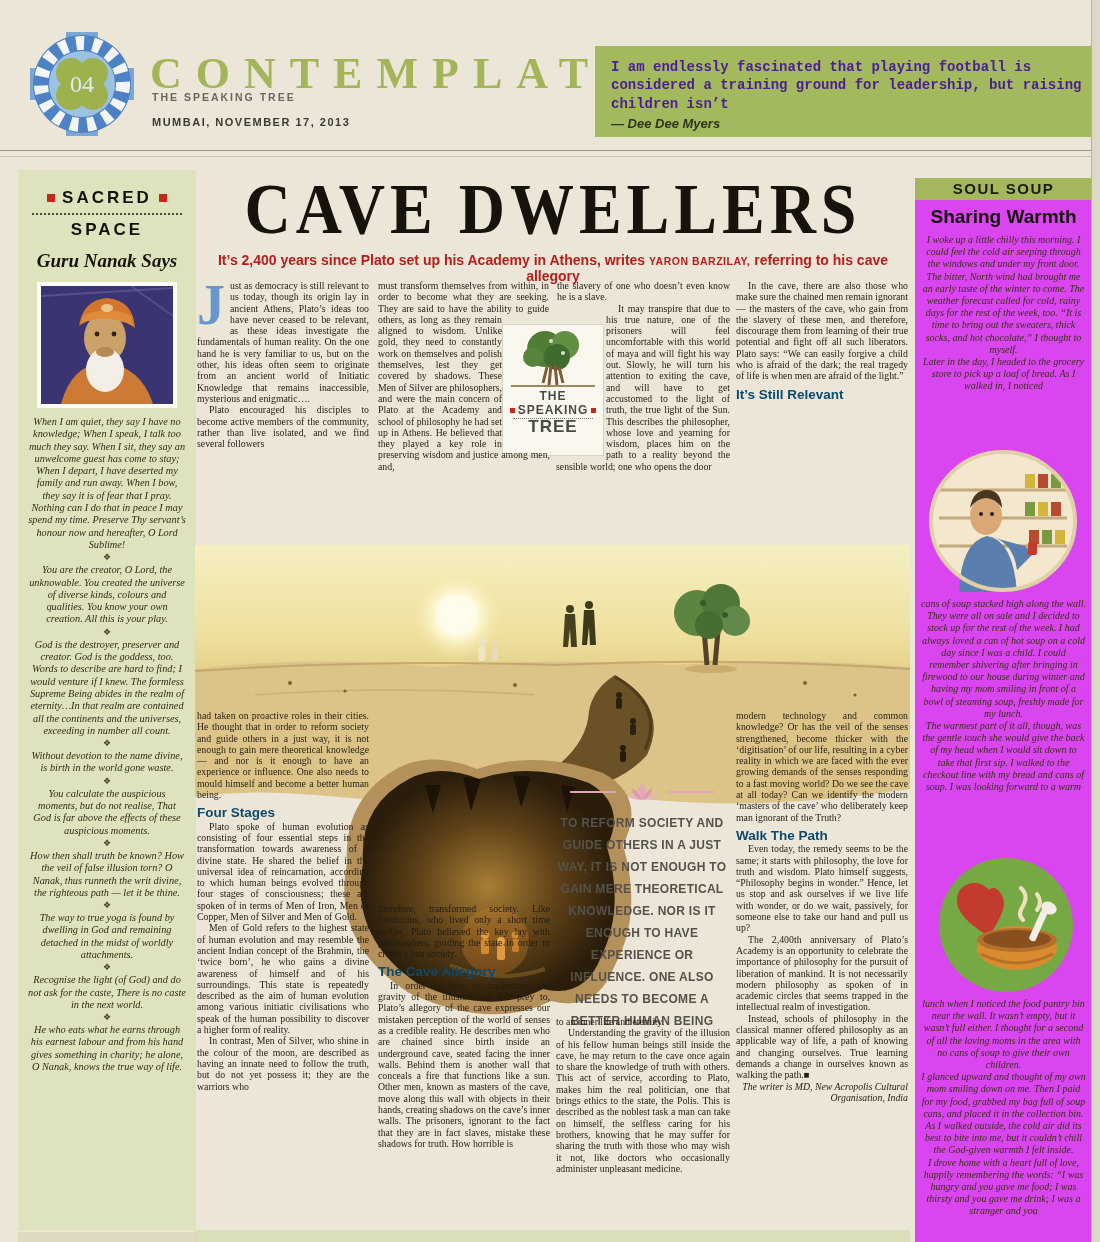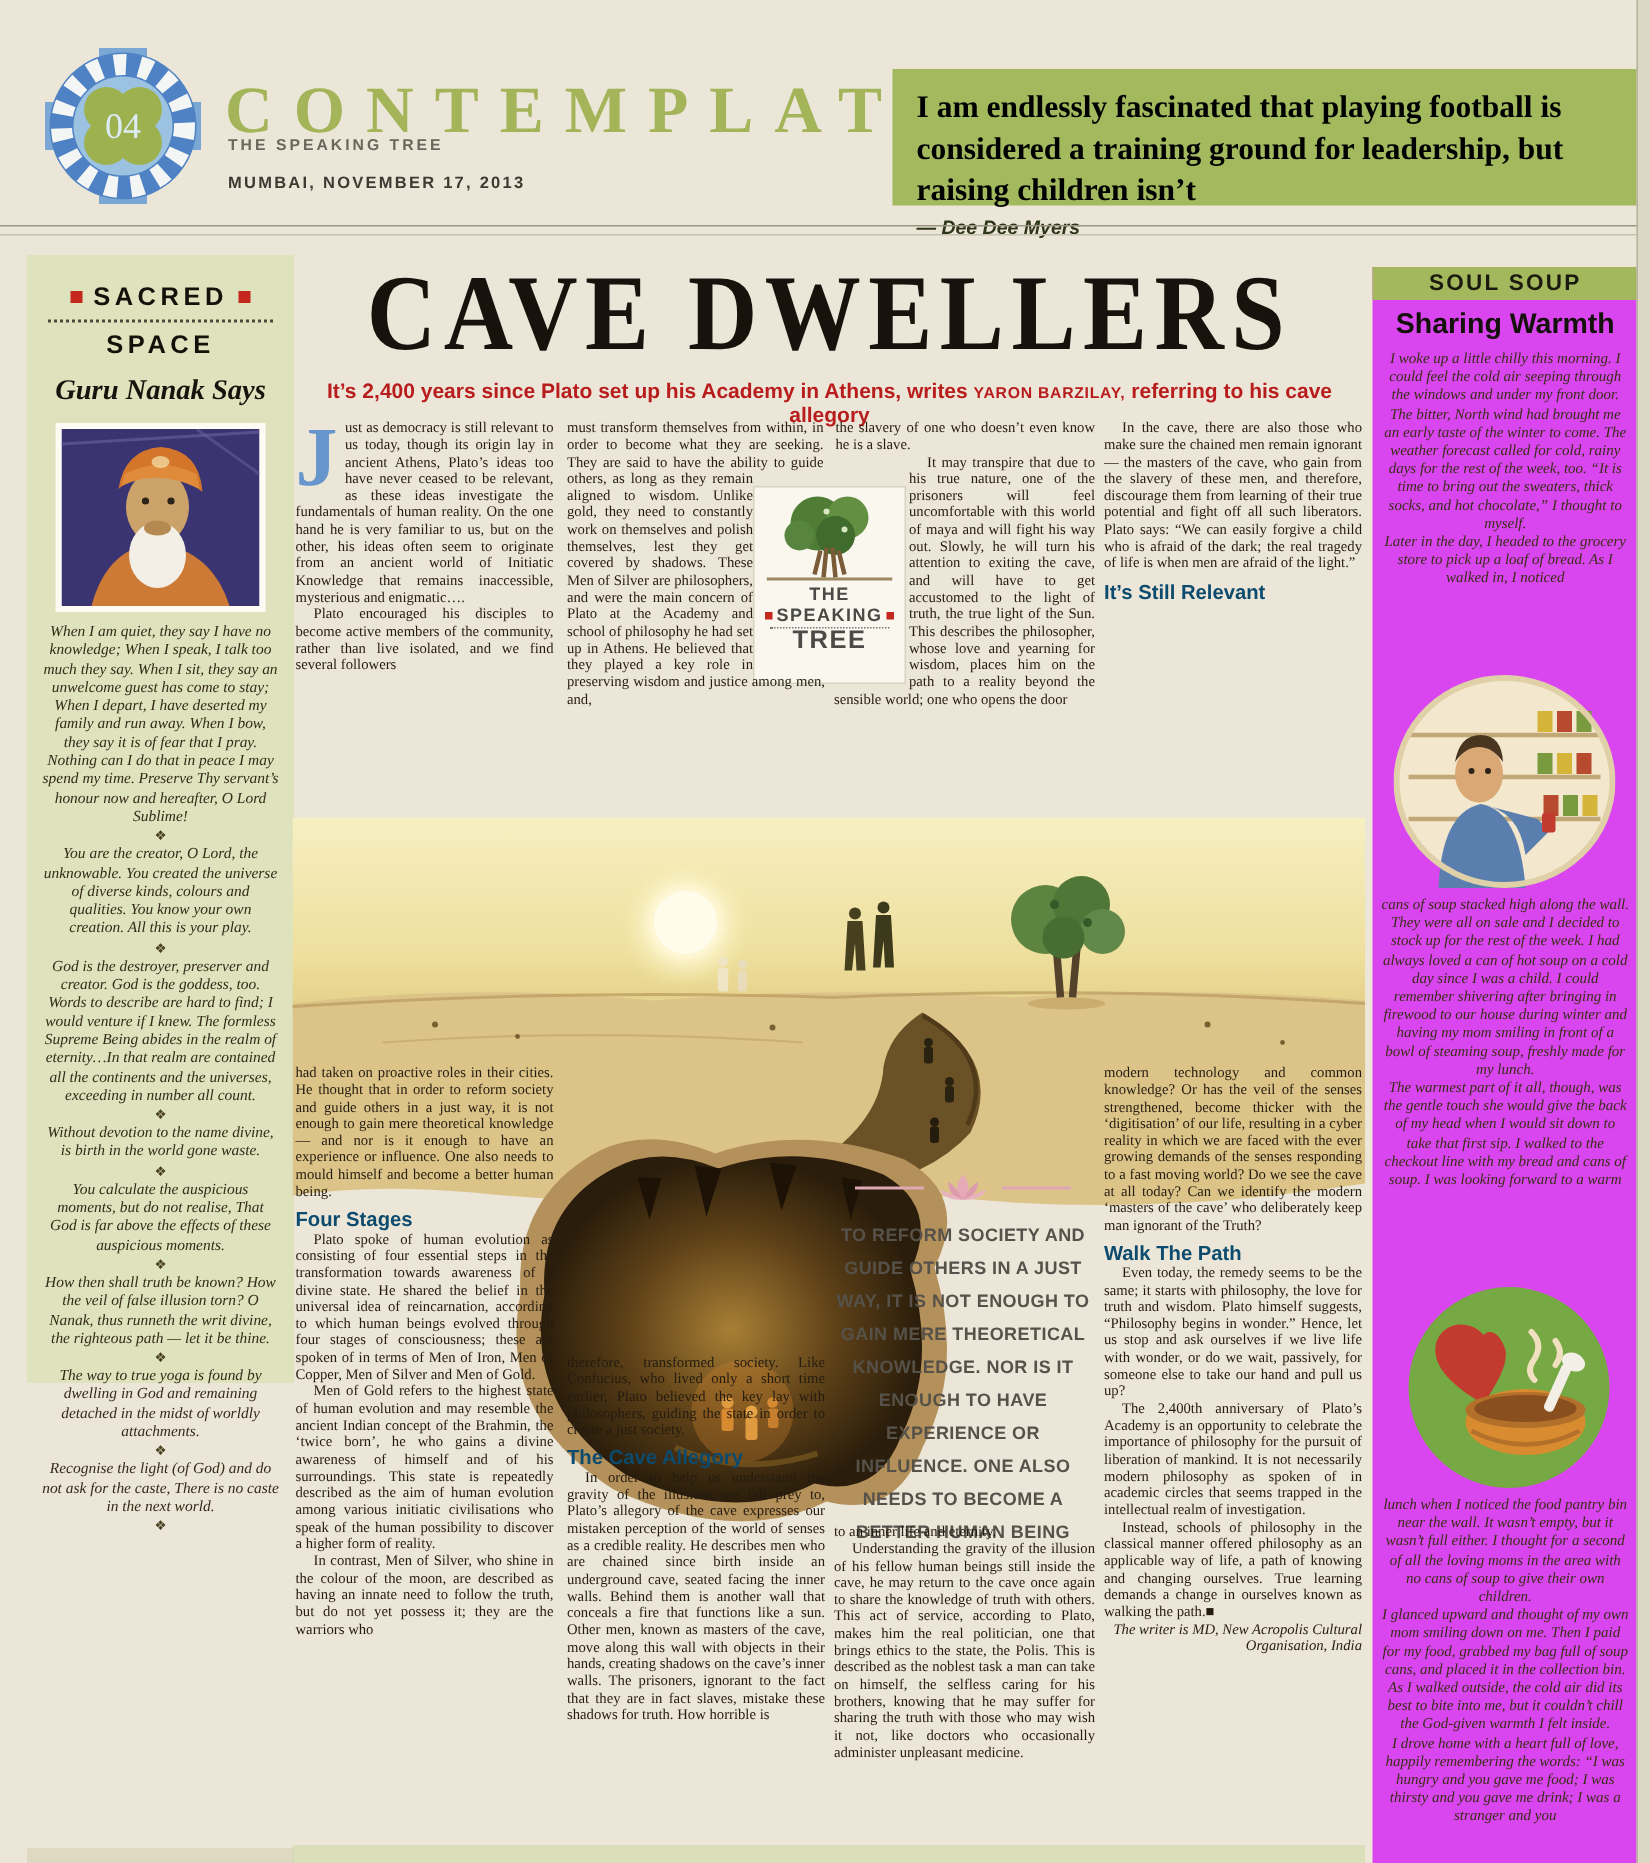--- a/index.html
+++ b/index.html
@@ -7,22 +7,22 @@
         font-family:"Liberation Serif",serif;color:#241c10;}
   .abs{position:absolute;}
   
   .section-title{font-family:"Liberation Serif",serif;font-size:44px;letter-spacing:14px;
                  color:#a4b459;font-weight:bold;}
   .pub{font-family:"Liberation Sans",sans-serif;font-weight:bold;font-size:10.5px;
        letter-spacing:2px;color:#6b675c;}
   .dateline{font-family:"Liberation Sans",sans-serif;font-weight:bold;font-size:11px;
             letter-spacing:1.5px;color:#3d3a32;}
   .quote-box{background:#a2b95e;padding:12px 16px;box-sizing:border-box;}
-  .quote-text{font-family:Liberation Serif, serif;font-weight:bold;font-size:21px;
-              line-height:1.32;color:#000000;}
+  .quote-text{font-family:Liberation Mono, monospace;font-weight:bold;font-size:14px;
+              line-height:1.32;color:#4c1d95;}
   .quote-attr{font-family:"Liberation Sans",sans-serif;font-weight:bold;font-style:italic;
               font-size:13px;color:#2e3619;margin-top:3px;}
   .hrule{position:absolute;left:0;width:1100px;height:1px;background:#9a9482;}
   
   .headline{font-family:"Liberation Serif",serif;font-weight:bold;font-size:64px;
             letter-spacing:5px;color:#17120b;text-align:center;transform:scaleY(1.12);
             transform-origin:center top;white-space:nowrap;}
   .standfirst{font-family:"Liberation Sans",sans-serif;font-weight:bold;font-size:14px;
               color:#b91c1c;text-align:center;}
   .standfirst .by{font-size:10.5px;letter-spacing:.5px;}
@@ -92,21 +92,21 @@
   <div class="abs dateline" style="left:152px;top:116px;">MUMBAI, NOVEMBER 17, 2013</div>
 
   <div class="abs quote-box" style="left:595px;top:46px;width:503px;height:91px;">
     <div class="quote-text">I am endlessly fascinated that playing football is considered a training ground for leadership, but raising children isn’t</div>
     <div class="quote-attr">— Dee Dee Myers</div>
   </div>
 
   <div class="hrule" style="top:150px;"></div>
   <div class="hrule" style="top:156px;background:#c6c0ae;"></div>
 
-  <aside class="abs sacred" style="left:18px;top:170px;width:178px;height:752px;">
+  <aside class="abs sacred" style="left:18px;top:170px;width:178px;height:1060px;">
     <div class="ss-head" style="margin-top:18px;">
       <span class="redsq"></span><span>SACRED</span><span class="redsq"></span>
     </div>
     <div class="dotline"></div>
     <div class="ss-head">SPACE</div>
     <div class="ss-sub" style="margin-top:10px;">Guru Nanak Says</div>
 
     <svg style="display:block;margin:10px auto 8px auto;background:#fdfbf4;padding:4px;" width="132" height="118" viewBox="0 0 132 118">
       <rect x="0" y="0" width="132" height="118" fill="#3b3472"></rect>
       <path d="M0,10 L132,2" stroke="#6a64a0" stroke-width="2" opacity=".6"></path>
@@ -131,20 +131,21 @@
     <div class="verse">Without devotion to the name divine, is birth in the world gone waste.</div>
     <div class="vdiv">❖</div>
     <div class="verse">You calculate the auspicious moments, but do not realise, That God is far above the effects of these auspicious moments.</div>
     <div class="vdiv">❖</div>
     <div class="verse">How then shall truth be known? How the veil of false illusion torn? O Nanak, thus runneth the writ divine, the righteous path — let it be thine.</div>
     <div class="vdiv">❖</div>
     <div class="verse">The way to true yoga is found by dwelling in God and remaining detached in the midst of worldly attachments.</div>
     <div class="vdiv">❖</div>
     <div class="verse">Recognise the light (of God) and do not ask for the caste, There is no caste in the next world.</div>
     <div class="vdiv">❖</div>
+    <div class="verse">He who eats what he earns through his earnest labour and from his hand gives something in charity; he alone, O Nanak, knows the true way of life.</div>
   </aside>
 
   <svg class="abs" style="left:195px;top:545px;" width="715" height="485" viewBox="0 0 715 485">
     <defs>
       <linearGradient id="sky" x1="0" y1="0" x2="0" y2="1">
         <stop offset="0" stop-color="#f6efc2"></stop>
           <stop offset="0.7" stop-color="#eedf9d"></stop>
         <stop offset="1" stop-color="#e3ce86"></stop>
       </linearGradient>
       <radialGradient id="sun">

